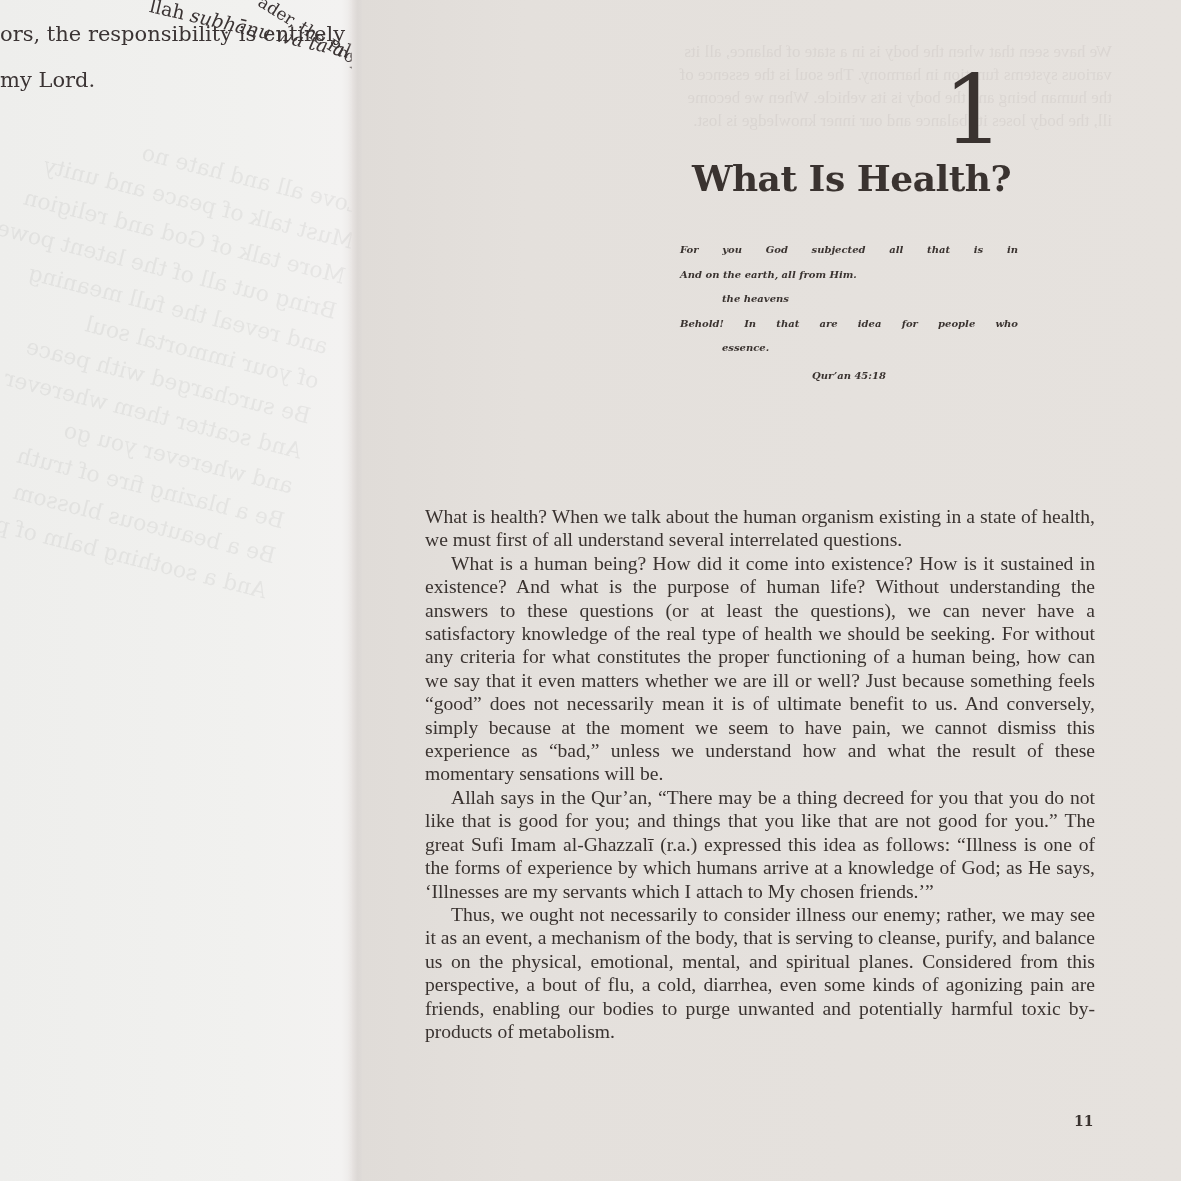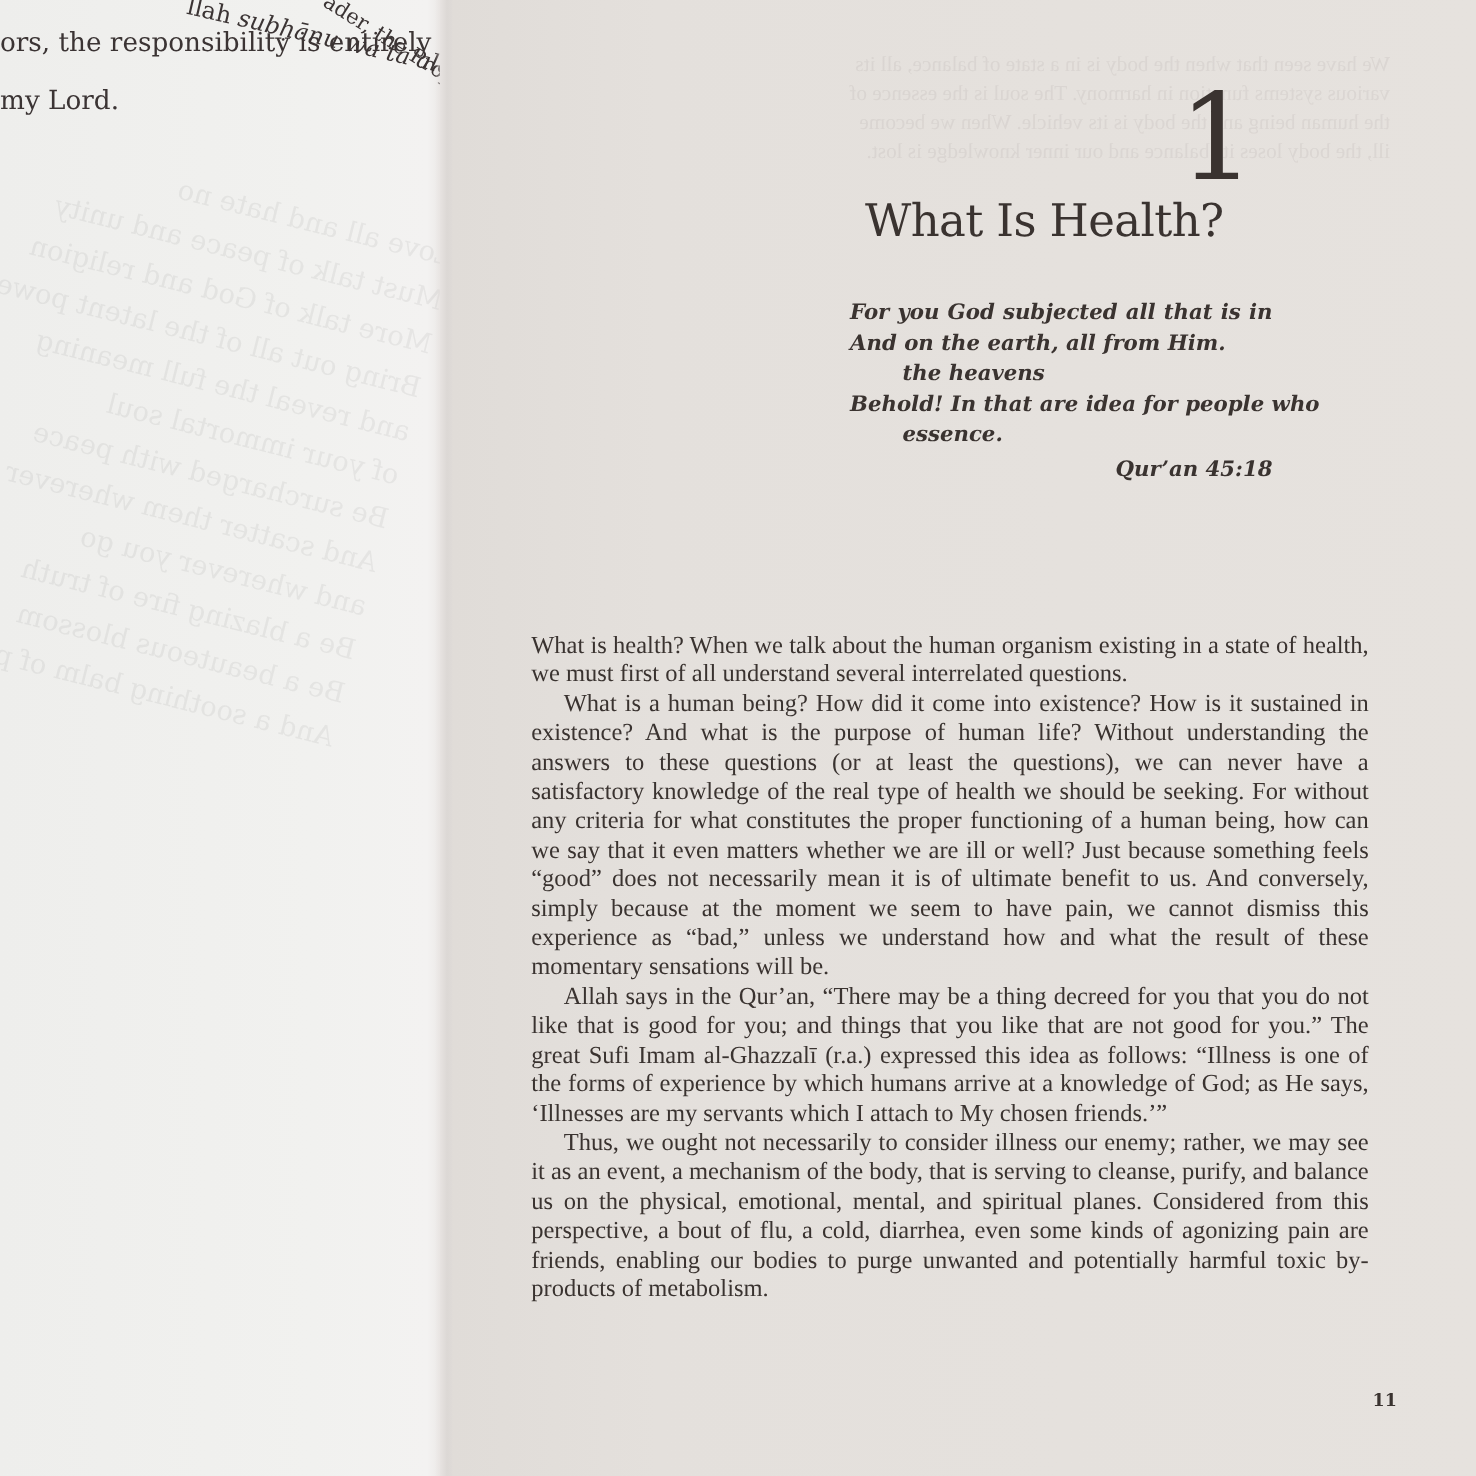--- a/index.html
+++ b/index.html
@@ -108,53 +108,53 @@
       line-height: 1;
       color: #3a3330;
       letter-spacing: -4px;
     }
     .chapter-title {
       position: absolute;
       left: 330px;
       top: 160px;
       font-family: "DejaVu Serif", "Liberation Serif", serif;
       font-size: 36px;
-      font-weight: normal;
+      font-weight: bold;
       letter-spacing: -0.5px;
       line-height: 1;
       color: #3a3330;
       white-space: nowrap;
     }
     .epigraph {
       position: absolute;
       left: 318px;
       top: 238px;
       width: 352px;
       font-family: "DejaVu Serif", "Liberation Serif", serif;
       font-style: italic;
       font-weight: bold;
-      font-size: 17px;
+      font-size: 10px;
       line-height: 24.5px;
       color: #3a3330;
     }
     .epigraph .verse {
       display: block;
       white-space: nowrap;
     }
     .epigraph .verse.indent {
       padding-left: 42px;
     }
     .epigraph .verse.justify {
       text-align: justify;
       text-align-last: justify;
       width: 338px;
     }
     .epigraph .source {
       display: block;
-      text-align: right;
+      text-align: center;
       width: 338px;
       margin-top: 3px;
       white-space: nowrap;
     }
     .body-text {
       position: absolute;
       left: 63px;
       top: 505px;
       width: 670px;
       font-family: "Liberation Serif", "DejaVu Serif", serif;
@@ -166,21 +166,21 @@
     .body-text p {
       margin: 0;
       text-indent: 26px;
       hyphens: manual;
     }
     .body-text p.first {
       text-indent: 0;
     }
     .page-number {
       position: absolute;
-      left: 736px;
+      left: 712px;
       top: 1113px;
       font-family: "DejaVu Serif", "Liberation Serif", serif;
       font-weight: bold;
       font-size: 14px;
       color: #3a3330;
     }
     .right-ghost {
       position: absolute;
       left: 310px;
       top: 40px;

